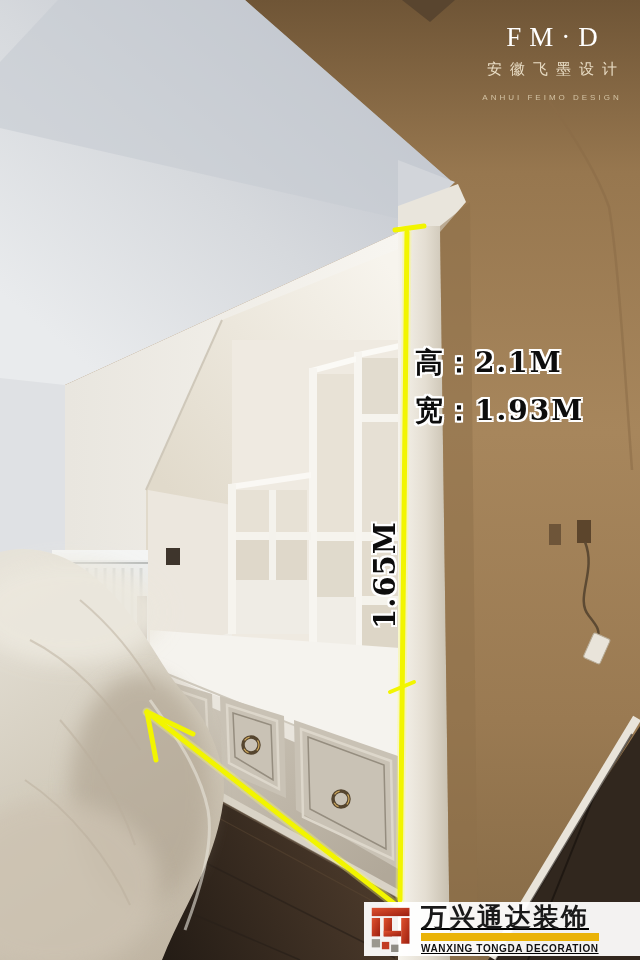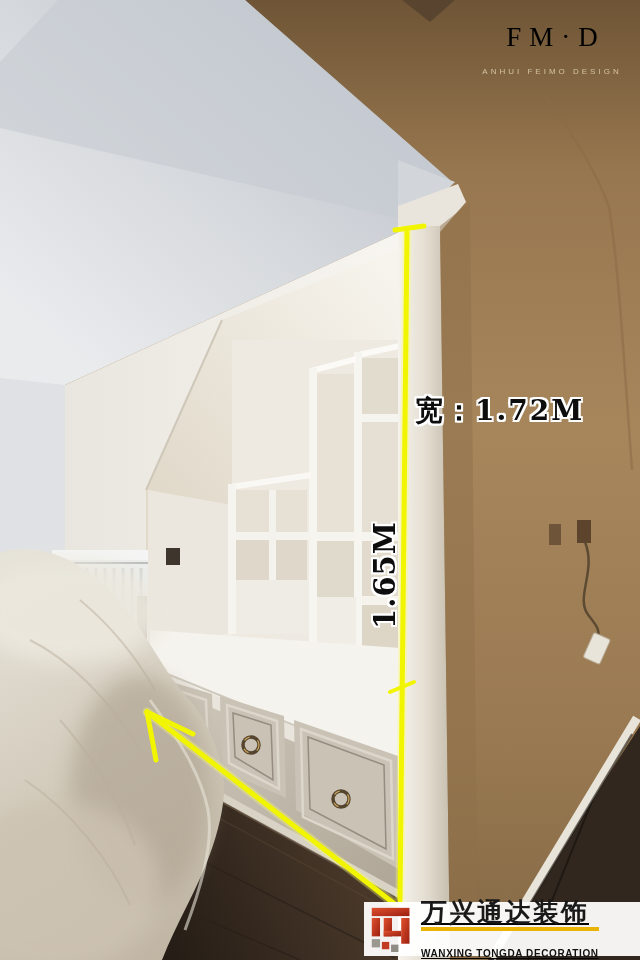--- a/index.html
+++ b/index.html
@@ -13,34 +13,34 @@
        text-shadow:-2px -2px 0 #fff,0 -2px 0 #fff,2px -2px 0 #fff,-2px 0 0 #fff,
                     2px 0 0 #fff,-2px 2px 0 #fff,0 2px 0 #fff,2px 2px 0 #fff;}
   .dim-height{left:415px;top:344px;font-size:28px;}
   .dim-width{left:415px;top:392px;font-size:28px;}
   .dim-depth{left:312px;top:560px;width:142px;height:30px;font-size:29px;text-align:center;
              transform:rotate(-90deg);letter-spacing:1px;}
 
   
   .brand{position:absolute;top:22px;right:8px;width:160px;text-align:center;
          font-family:"Liberation Serif",serif;}
-  .brand-name{font-size:27px;letter-spacing:8px;text-indent:8px;color:#000000;font-weight:400;}
+  .brand-name{font-size:27px;letter-spacing:8px;text-indent:8px;color:#ffffff;font-weight:400;}
   .brand-cn{margin-top:7px;font-size:15px;letter-spacing:8px;text-indent:8px;color:#e8dcc4;}
   .brand-en{margin-top:14px;font-size:8px;letter-spacing:3px;color:#d3c3a4;
             font-family:"Liberation Sans",sans-serif;}
 
   
   .watermark{position:absolute;left:364px;top:902px;width:276px;height:54px;
              background:rgba(255,255,255,.94);display:flex;align-items:center;
              padding:3px 0 3px 5px;box-sizing:border-box;text-decoration:underline;}
   .wm-text{margin-left:6px;}
   .wm-company{font-size:26px;font-weight:800;color:#191919;letter-spacing:2px;line-height:1.05;
               font-family:"DejaVu Sans",sans-serif;white-space:nowrap;}
   .wm-en{font-size:10px;font-weight:700;color:#111;letter-spacing:.6px;margin-top:1px;
-         padding-top:17px;border-top:4px solid #eab308;white-space:nowrap;
+         padding-top:2px;border-top:8px solid #eab308;white-space:nowrap;
          font-family:"Liberation Sans",sans-serif;}
 </style>
 </head>
 <body>
 
 <div class="stage">
 
 <svg class="scene" width="640" height="960" viewBox="0 0 640 960">
   <defs>
     <linearGradient id="gWall" gradientUnits="userSpaceOnUse" x1="520" y1="0" x2="520" y2="960">
@@ -219,25 +219,27 @@
     </g>
     <line x1="407" y1="232" x2="400" y2="900" stroke="#f2f500" stroke-width="5"></line>
     <line x1="395" y1="230" x2="424" y2="226" stroke="#f2f500" stroke-width="5"></line>
     <line x1="390" y1="692" x2="414" y2="682" stroke="#f2f500" stroke-width="4"></line>
     <line x1="147" y1="712" x2="396" y2="905" stroke="#f2f500" stroke-width="5"></line>
     <line x1="147" y1="712" x2="156" y2="760" stroke="#f2f500" stroke-width="5"></line>
     <line x1="147" y1="712" x2="193" y2="734" stroke="#f2f500" stroke-width="5"></line>
   </g>
 </svg>
 
-<div class="dim dim-width">宽：1.72M</div>
+<div class="dim dim-height">高：2.1M</div>
+<div class="dim dim-width">宽：1.93M</div>
 <div class="dim dim-depth">1.65M</div>
 
 <div class="brand">
   <div class="brand-name">FM·D</div>
+  <div class="brand-cn">安徽飞墨设计</div>
   <div class="brand-en">ANHUI FEIMO DESIGN</div>
 </div>
 
 <div class="watermark">
   <svg width="46" height="48" viewBox="0 0 50 52">
     <defs>
       <linearGradient id="wmRed" x1="0" y1="0" x2="1" y2="1">
         <stop offset="0" stop-color="#e0512e"></stop>
             <stop offset="1" stop-color="#9c1f10"></stop>
       </linearGradient>

